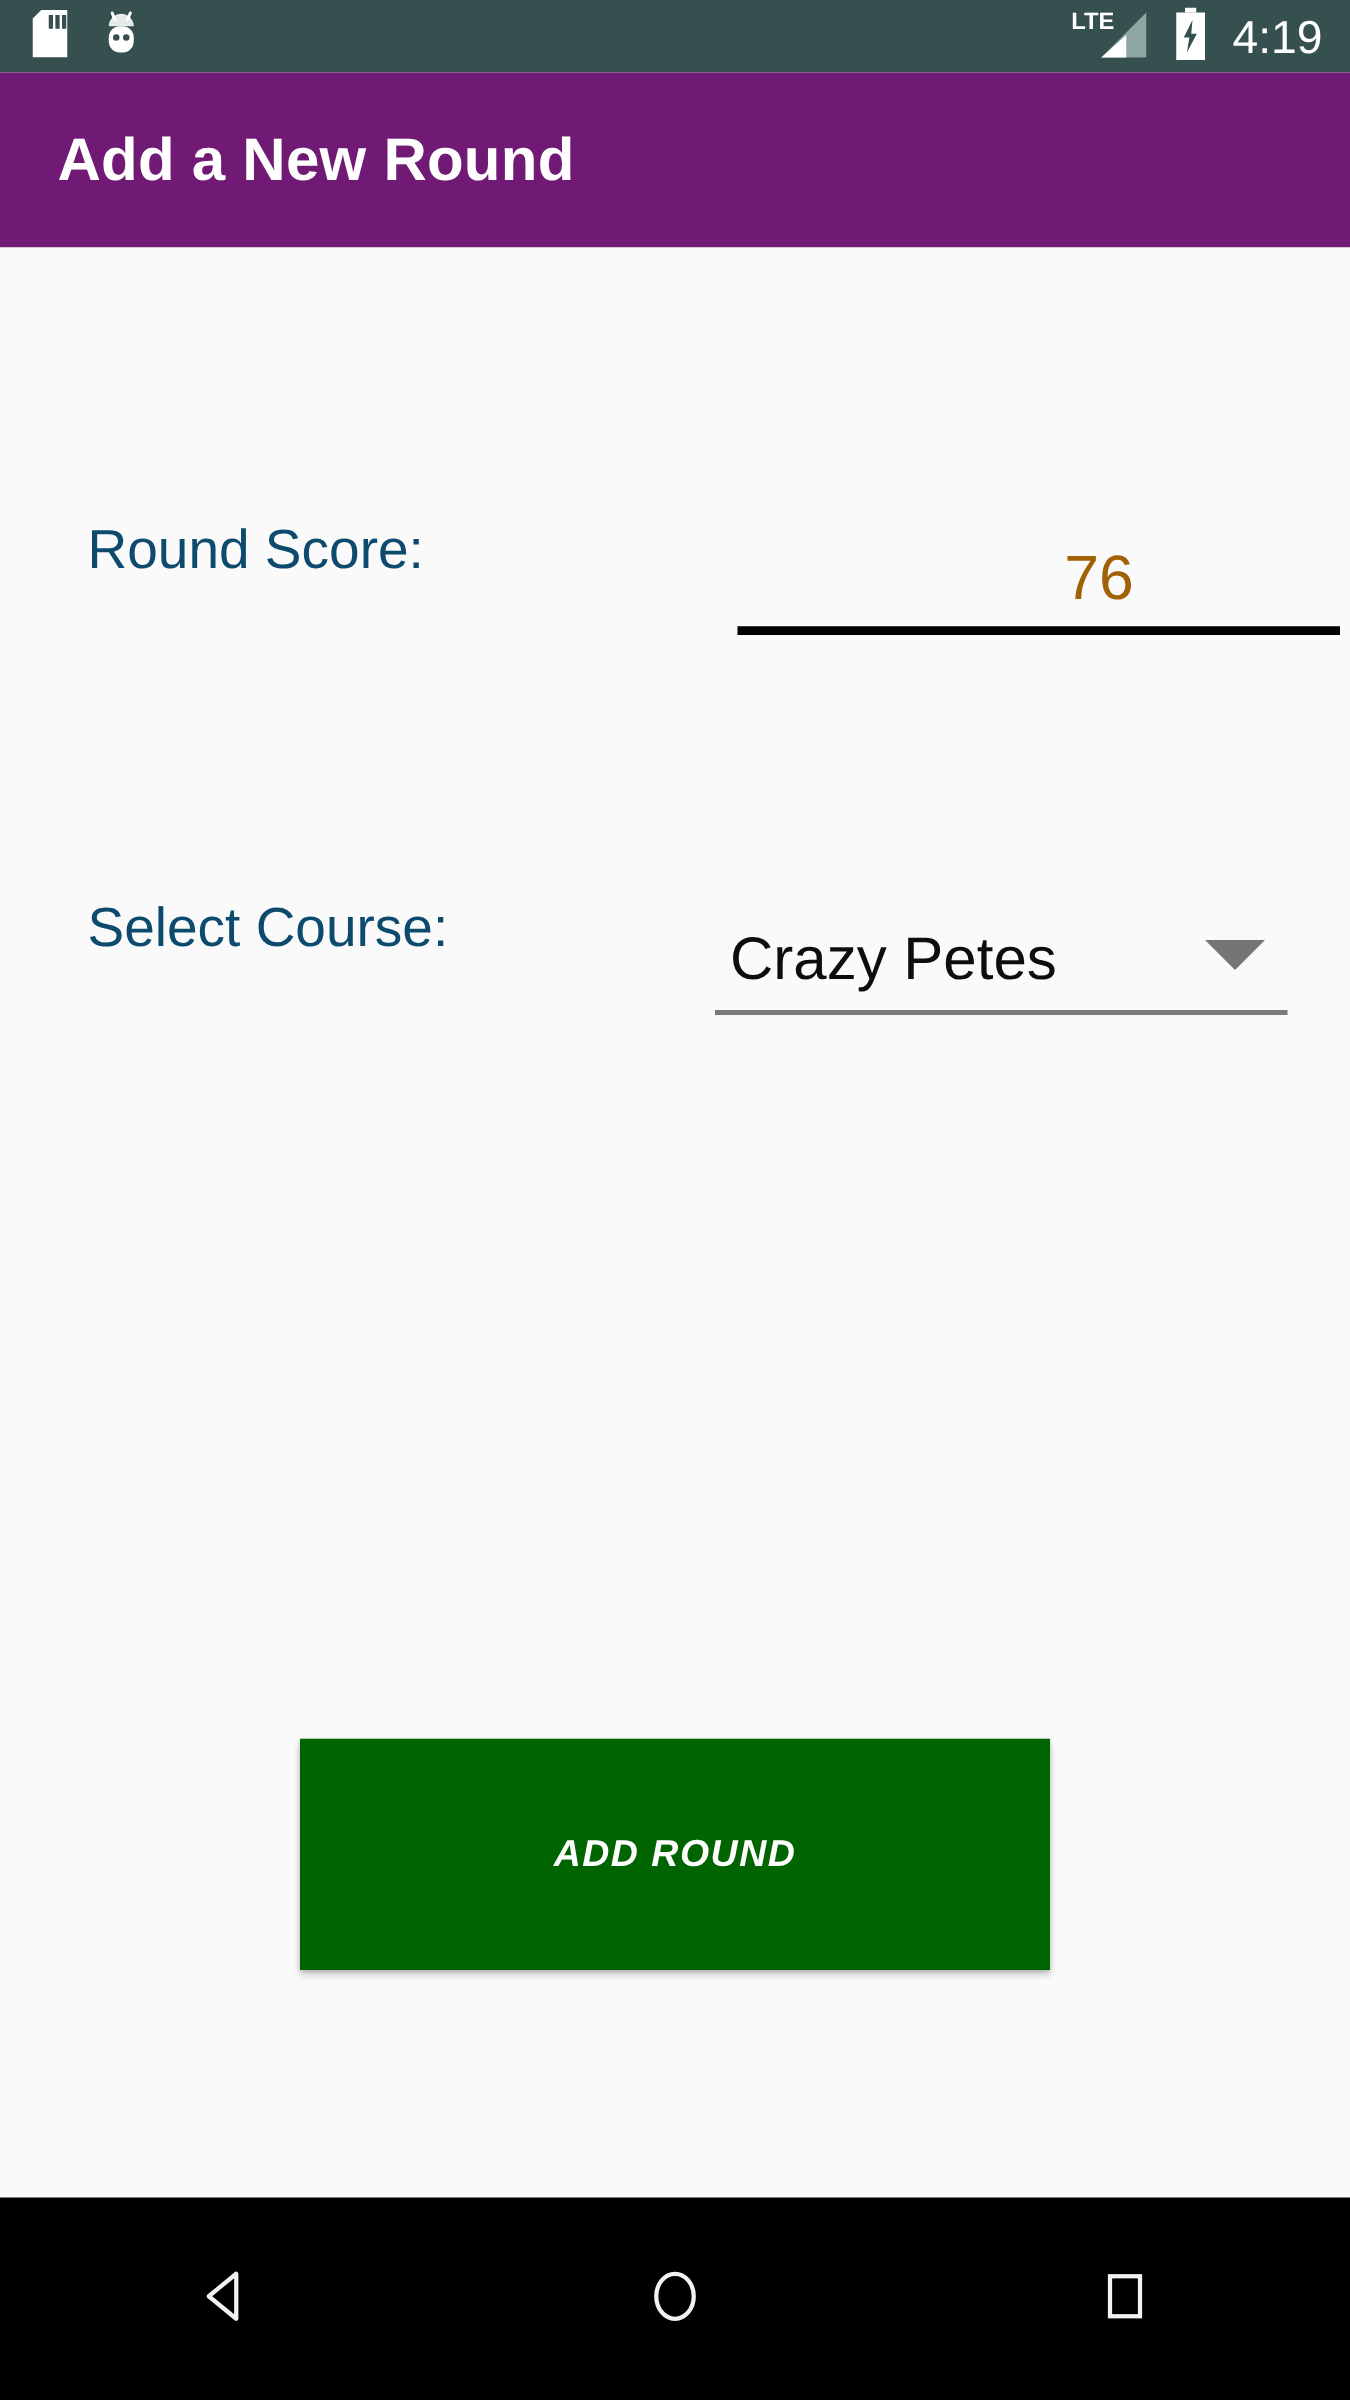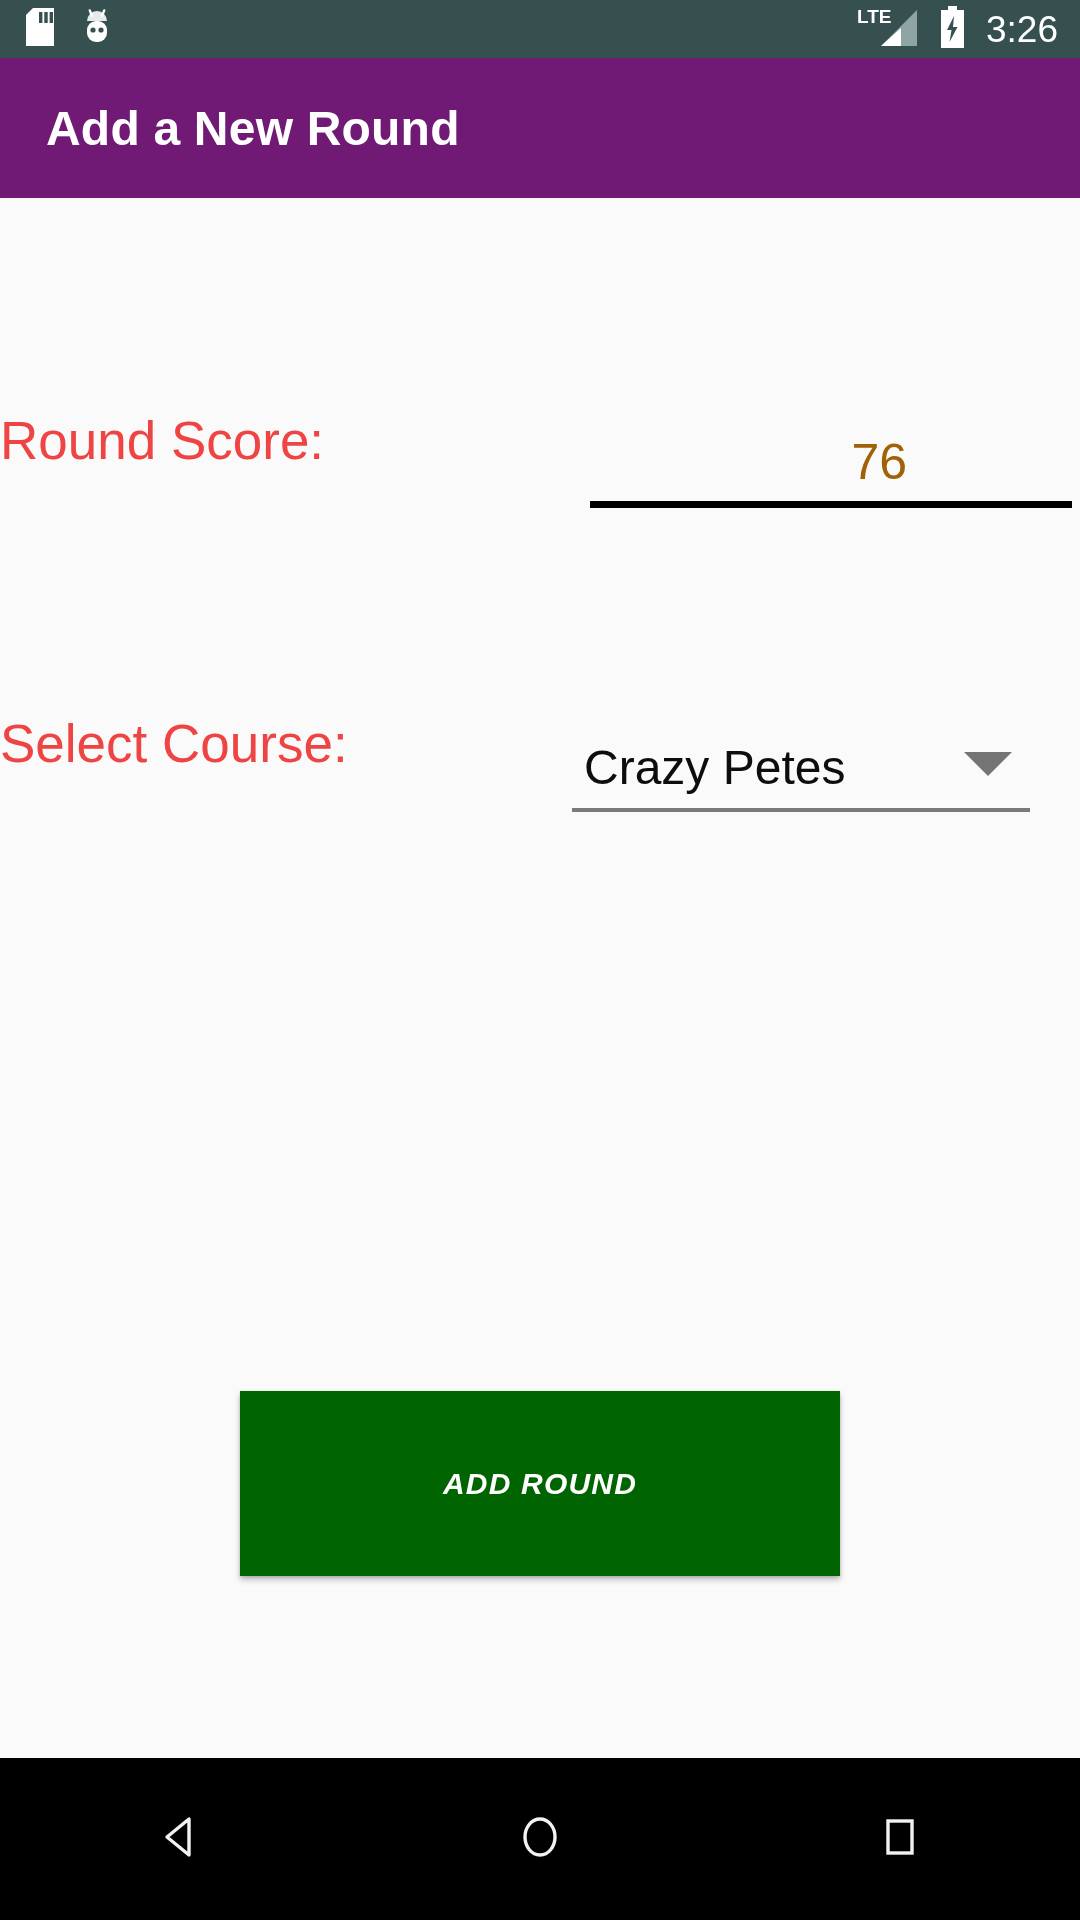--- a/index.html
+++ b/index.html
@@ -80,23 +80,24 @@
     left: 0;
     width: 1080px;
     display: flex;
     align-items: center;
   }
 
   #row-score { top: 182px; height: 120px; }
   #row-course { top: 485px; height: 120px; }
 
   .row-label {
-    color: #ef4444;
-    font-size: 53px;
+    color: #0c4a6e;
+    font-size: 44px;
     font-weight: 400;
+    padding-left: 70px;
     white-space: nowrap;
   }
 
   
   #score-field {
     position: absolute;
     left: 590px;
     top: 165px;
     width: 482px;
     height: 145px;
@@ -217,21 +218,21 @@
         <path d="M44 22 L44 40 L24 40 Z" fill="#ffffff"></path>
       </svg>
     </span>
     <span class="sb-icon">
       <svg width="27" height="42" viewBox="0 0 27 42">
         <rect x="9" y="0" width="9" height="4" fill="#ffffff"></rect>
         <rect x="2" y="4" width="23" height="38" fill="#ffffff"></rect>
         <path d="M15 10 L8 24 L12.5 24 L10.5 36 L18.5 21 L14 21 Z" fill="#35504f"></path>
       </svg>
     </span>
-    <span id="status-time">3:26</span>
+    <span id="status-time">4:19</span>
   </div>
 </div>
 
 <div id="app-bar">
   <div id="app-bar-title">Add a New Round</div>
 </div>
 
 <div id="content">
 
   <div class="form-row" id="row-score">

